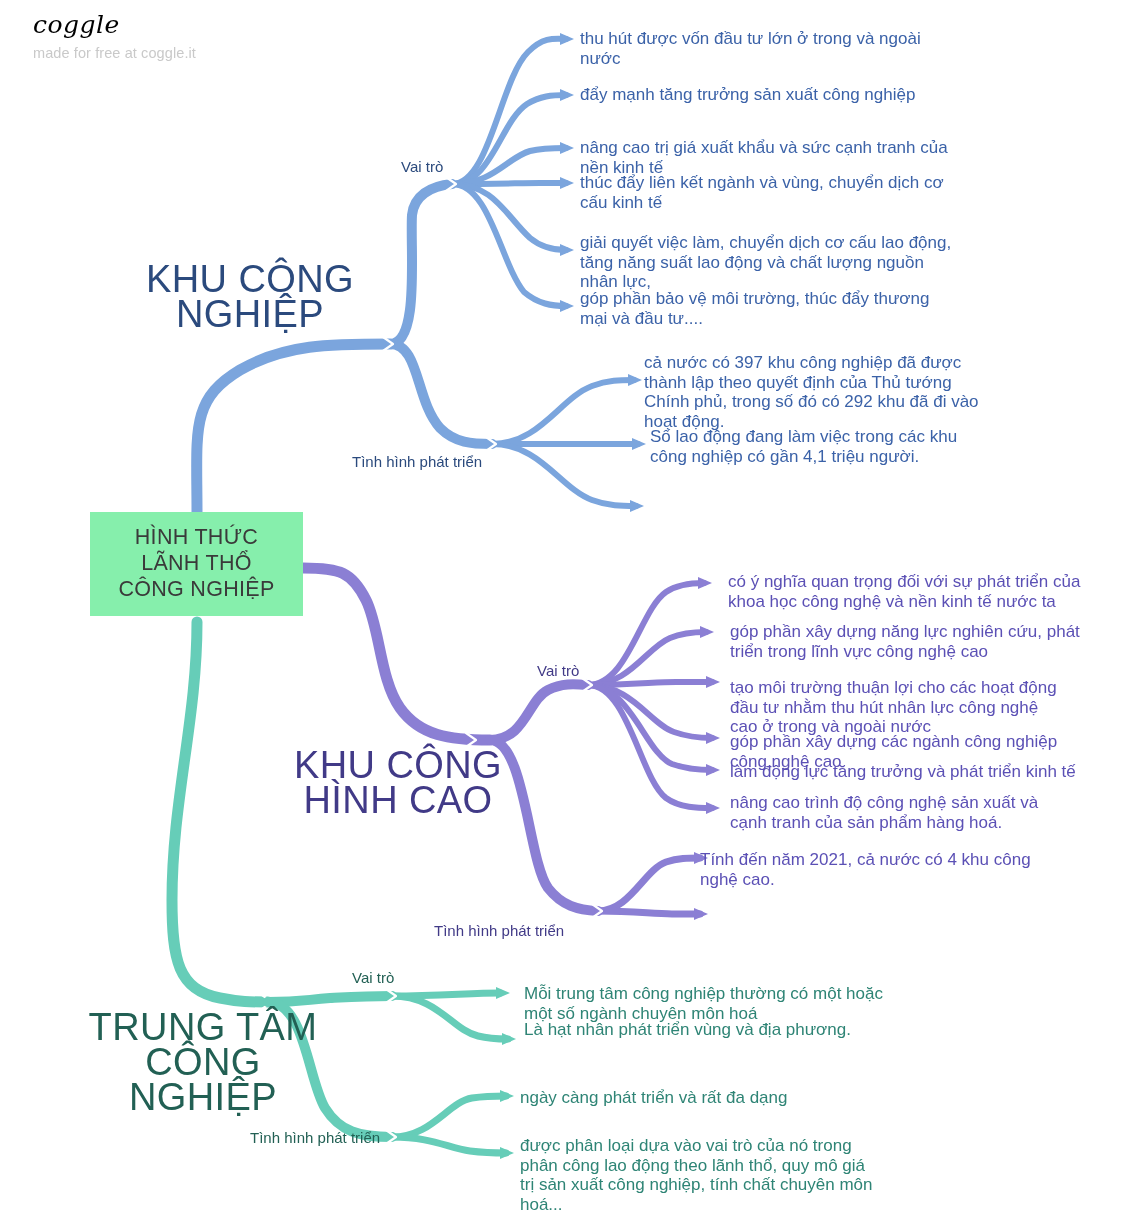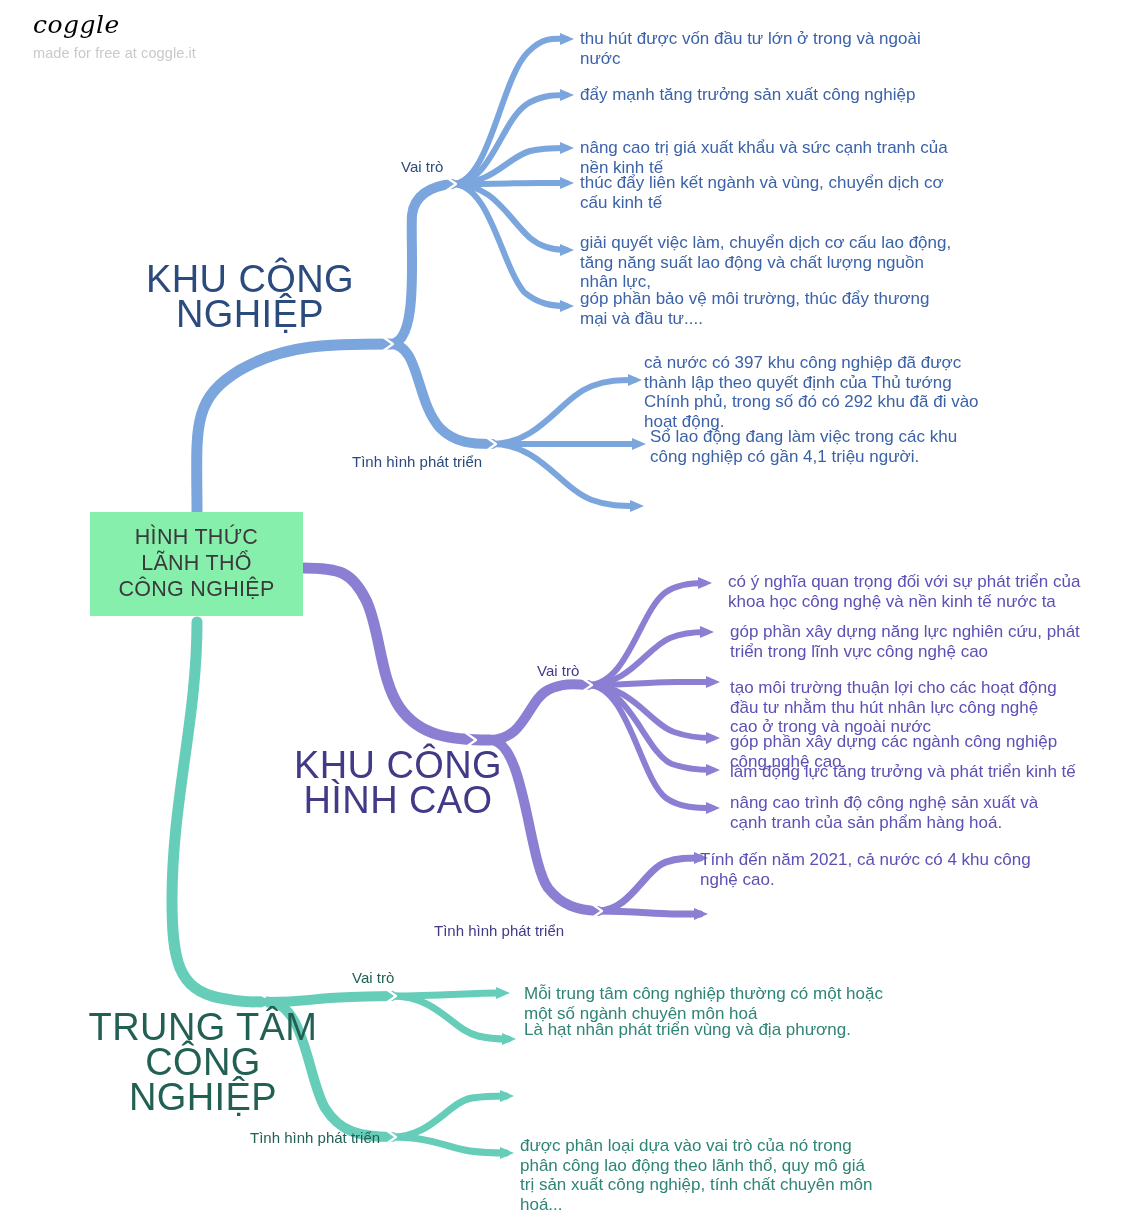--- a/index.html
+++ b/index.html
@@ -200,15 +200,16 @@
   <div class="btitle" id="title-ttcn">
     <span class="ln">TRUNG TÂM</span>
     <span class="ln">CÔNG NGHIỆP</span>
   </div>
   <div class="slabel sl-green" style="left:352px;top:968px;">Vai trò</div>
   <div class="slabel sl-green" style="left:250px;top:1128px;">Tình hình phát triển</div>
 
   <div class="leaf lf-green" style="left:524px;top:984px;width:362px;">Mỗi trung tâm công nghiệp thường có một hoặc một số ngành chuyên môn hoá</div>
   <div class="leaf lf-green" style="left:524px;top:1020px;width:360px;">Là hạt nhân phát triển vùng và địa phương.</div>
 
+  <div class="leaf lf-green" style="left:520px;top:1088px;width:360px;">ngày càng phát triển và rất đa dạng</div>
   <div class="leaf lf-green" style="left:520px;top:1136px;width:362px;">được phân loại dựa vào vai trò của nó trong phân công lao động theo lãnh thổ, quy mô giá trị sản xuất công nghiệp, tính chất chuyên môn hoá...</div>
 
 </div>
 
 </body></html>

